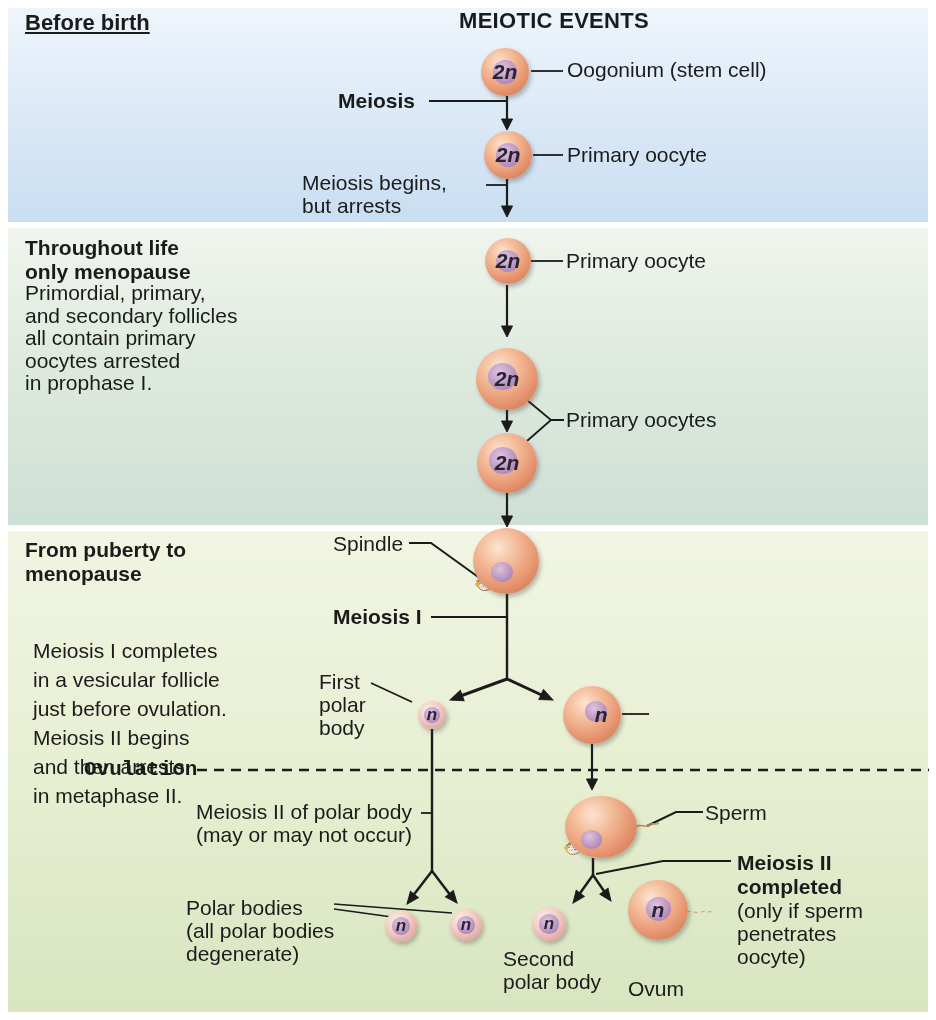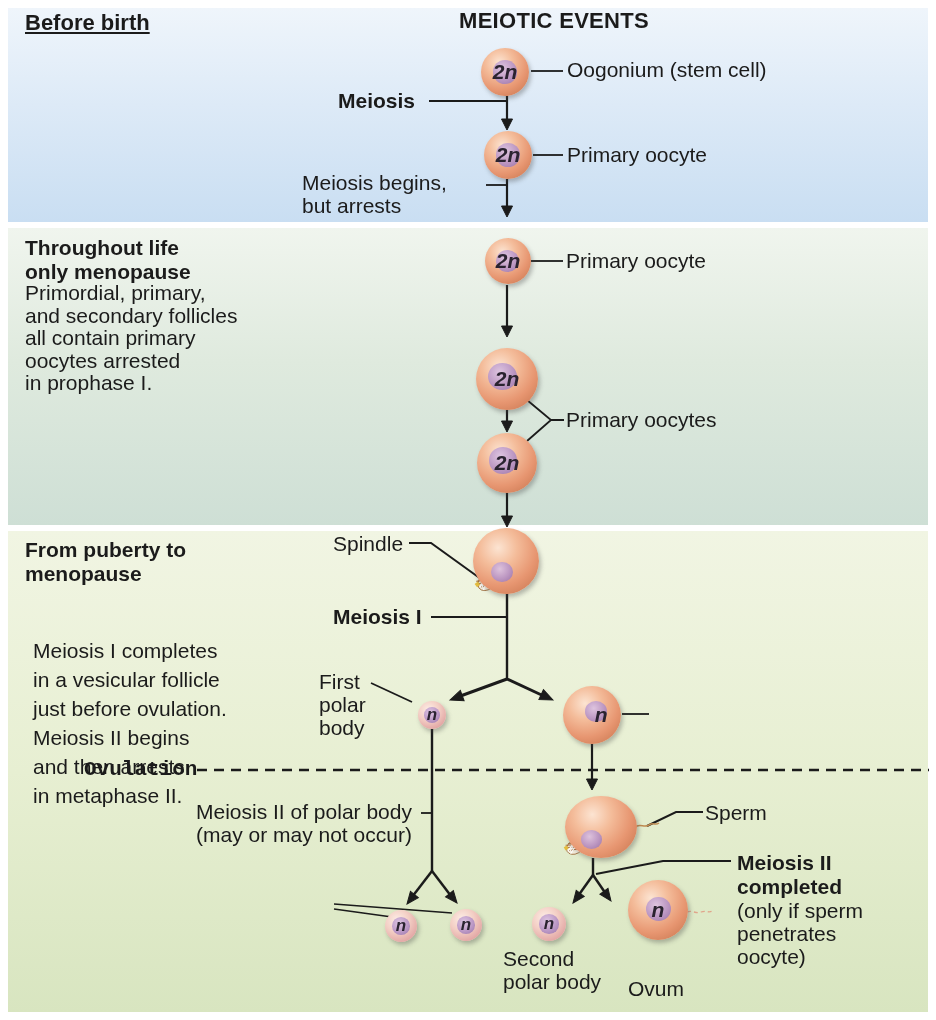--- a/index.html
+++ b/index.html
@@ -131,20 +131,23 @@
   <div class="lbl" style="left:566px;top:249px;">Primary oocyte</div>
   <div class="lbl" style="left:566px;top:408px;">Primary oocytes</div>
   <div class="lbl" style="left:333px;top:532px;">Spindle</div>
   <div class="lbl b" style="left:333px;top:605px;">Meiosis I</div>
   <div class="lbl" style="left:319px;top:670px;">First
 polar
 body</div>
   <div class="lbl b" style="left:84px;top:758px;font-family:Liberation Mono, monospace;">Ovulation</div>
   <div class="lbl" style="left:196px;top:800px;">Meiosis II of polar body
 (may or may not occur)</div>
+  <div class="lbl" style="left:186px;top:896px;">Polar bodies
+(all polar bodies
+degenerate)</div>
   <div class="lbl" style="left:705px;top:801px;">Sperm</div>
   <div class="lbl b" style="left:737px;top:851px;line-height:23.5px;">Meiosis II
 completed</div>
   <div class="lbl" style="left:737px;top:899px;line-height:23px;">(only if sperm
 penetrates
 oocyte)</div>
   <div class="lbl" style="left:503px;top:947px;">Second
 polar body</div>
   <div class="lbl" style="left:628px;top:947px;margin-top:30px;">Ovum</div>
 

